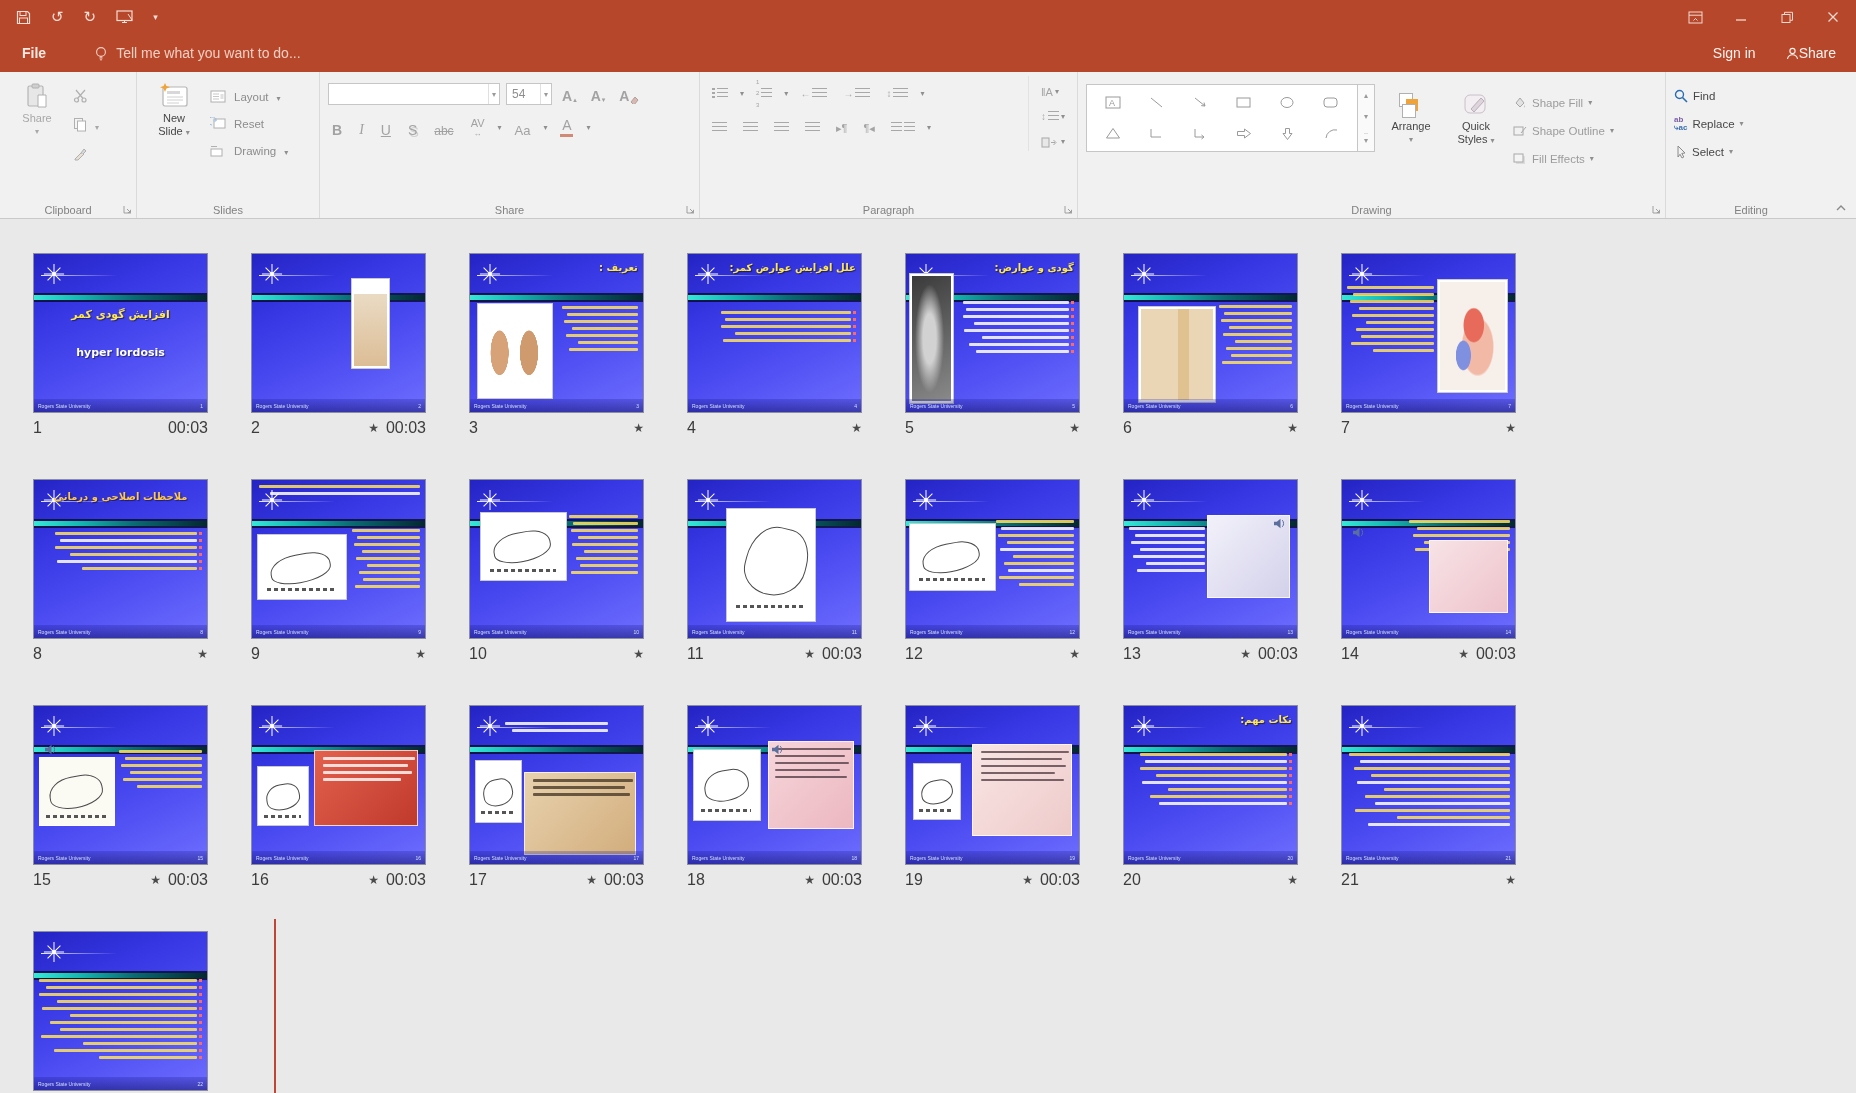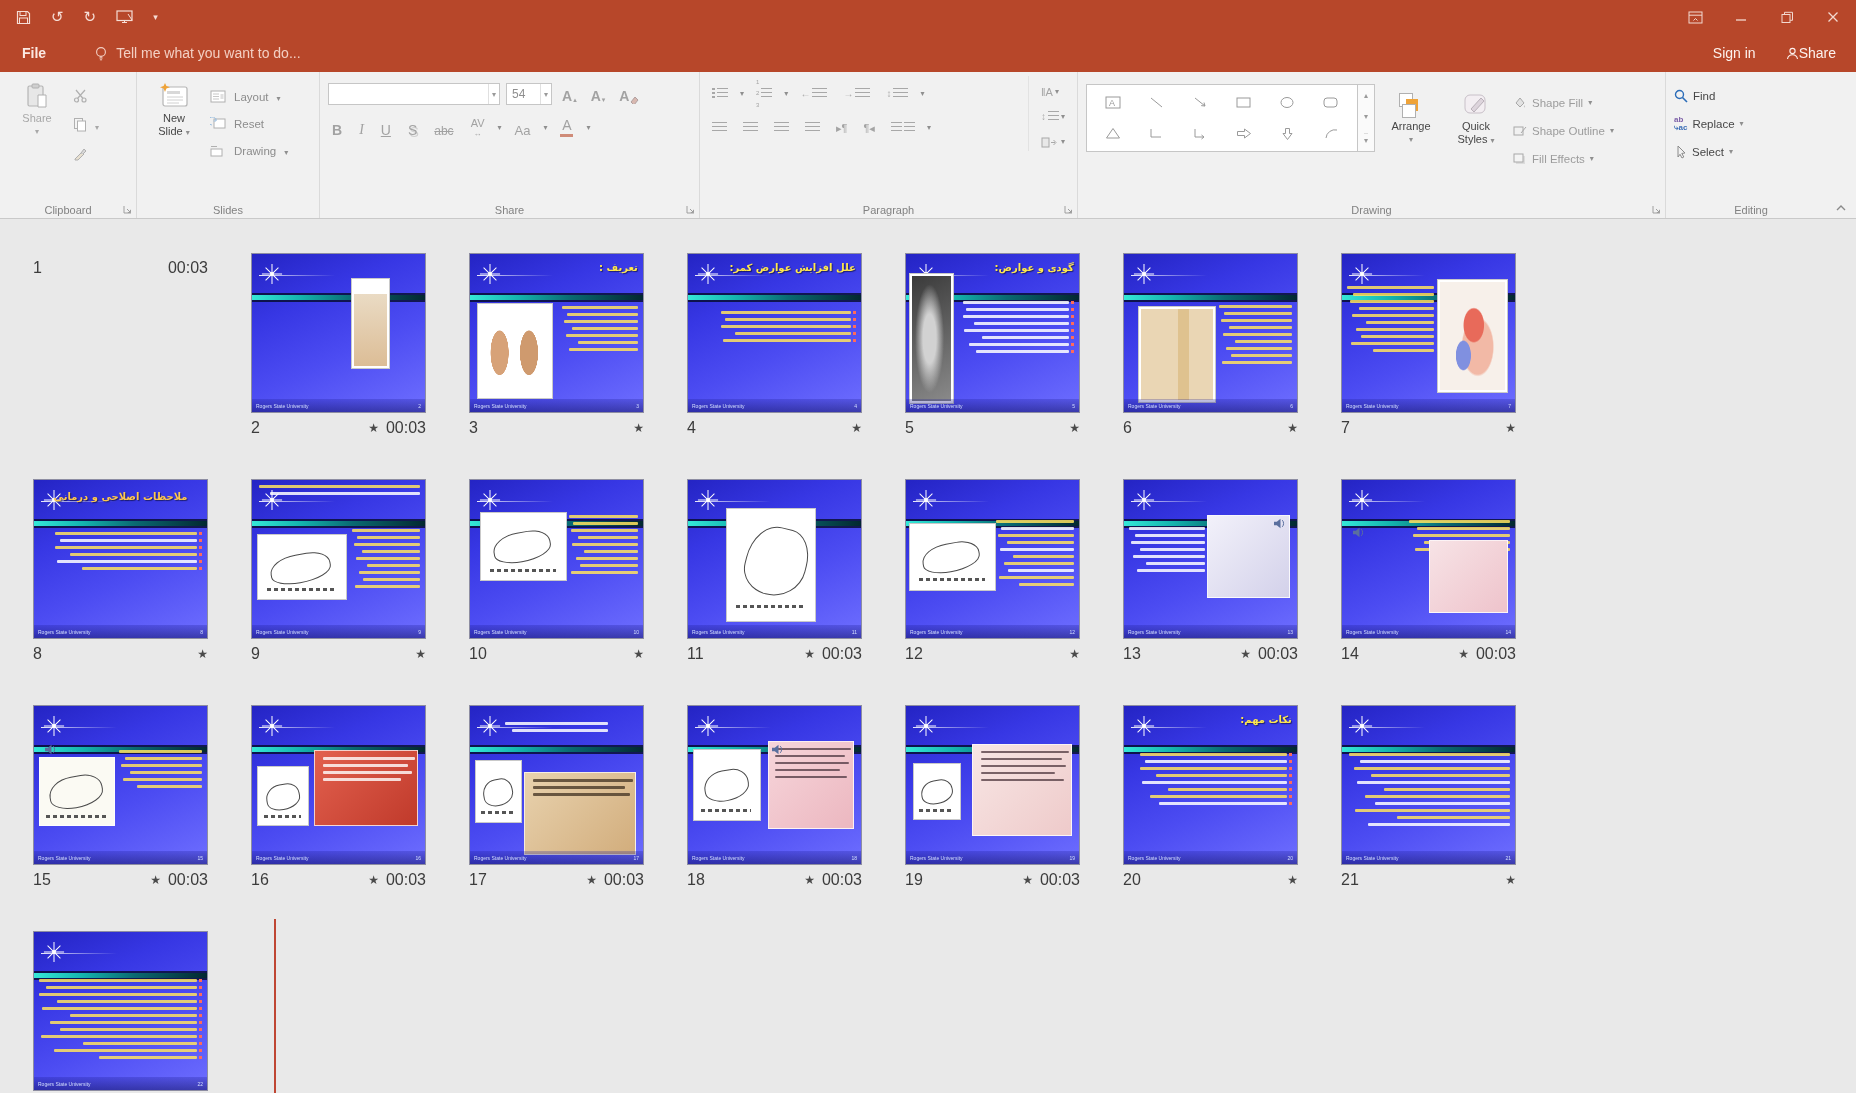--- a/index.html
+++ b/index.html
@@ -592,20 +592,39 @@
   <span class="collapse">
       <svg width="12" height="8">
         <path d="M2 6l4-4 4 4" fill="none" stroke="#8a8a8a" stroke-width="1.4"></path>
       </svg>
     </span>
 </div>
 
 <div class="sorter">
   <div class="grid" id="grid-mount">
       <div class="cell">
+        <div class="thumb">
+          <svg class="burst" viewBox="0 0 24 24">
+            <g stroke="#fff" stroke-width="1.1">
+              <line x1="12" y1="1" x2="12" y2="23"></line>
+              <line x1="1" y1="12" x2="23" y2="12"></line>
+              <line x1="5" y1="5" x2="19" y2="19"></line>
+              <line x1="19" y1="5" x2="5" y2="19"></line>
+            </g>
+            <circle cx="12" cy="12" r="2.2" fill="#fff"></circle>
+          </svg>
+          <div class="streak"></div>
+          <div class="divider"></div>
+          <div class="s-title" style="top:34%;text-align:center;color:#ffe84d;font-size:11px">افزایش گودی کمر</div>
+          <div class="s-title" style="top:58%;text-align:center;color:#ffffff;font-size:11px">hyper lordosis</div>
+          <div class="foot">
+            <span>Rogers State University</span>
+            <span>1</span>
+          </div>
+        </div>
         <div class="meta">
           <span>1</span>
           <span class="mright">
             <span>00:03</span>
           </span>
         </div>
       </div>
       <div class="cell">
         <div class="thumb">
           <svg class="burst" viewBox="0 0 24 24">

